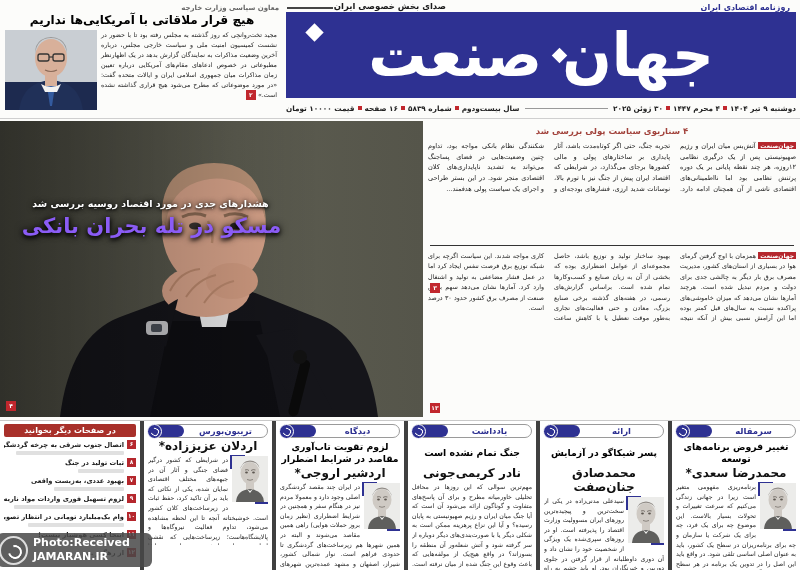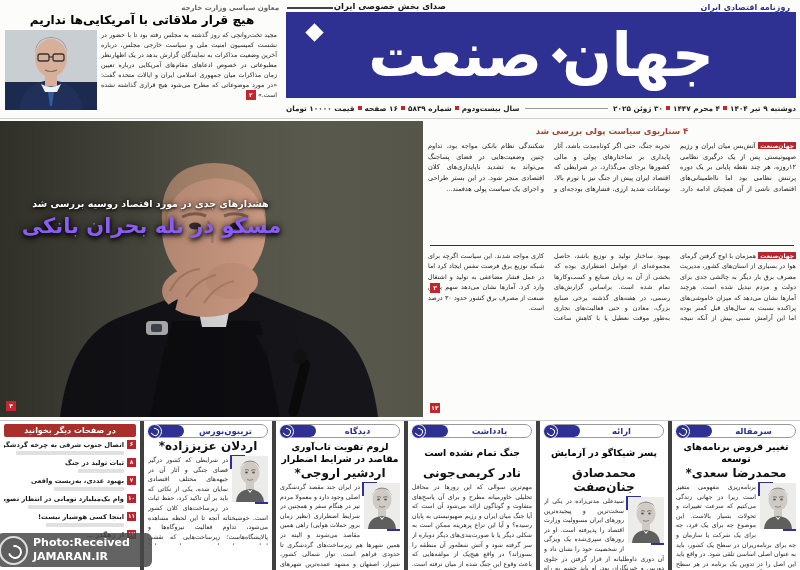--- a/index.html
+++ b/index.html
@@ -349,20 +349,27 @@
       </div>
       <div class="sb-row">
         <div class="sb-item">
             <span class="sb-badge">۷</span>
             <span class="sb-label">بهبود عددی، به‌زیست واقعی</span>
           </div>
         <div class="sb-bar" style="width:70px"></div>
       </div>
       <div class="sb-row">
         <div class="sb-item">
+            <span class="sb-badge">۹</span>
+            <span class="sb-label">لزوم تسهیل فوری واردات مواد ناریه</span>
+          </div>
+        <div class="sb-bar" style="width:110px"></div>
+      </div>
+      <div class="sb-row">
+        <div class="sb-item">
             <span class="sb-badge">۱۰</span>
             <span class="sb-label">وام یک‌میلیارد تومانی در انتظار تصویب</span>
           </div>
         <div class="sb-bar" style="width:96px"></div>
       </div>
       <div class="sb-row">
         <div class="sb-item">
             <span class="sb-badge">۱۱</span>
             <span class="sb-label">اینجا کسی هوشیار نیست!</span>
           </div>

